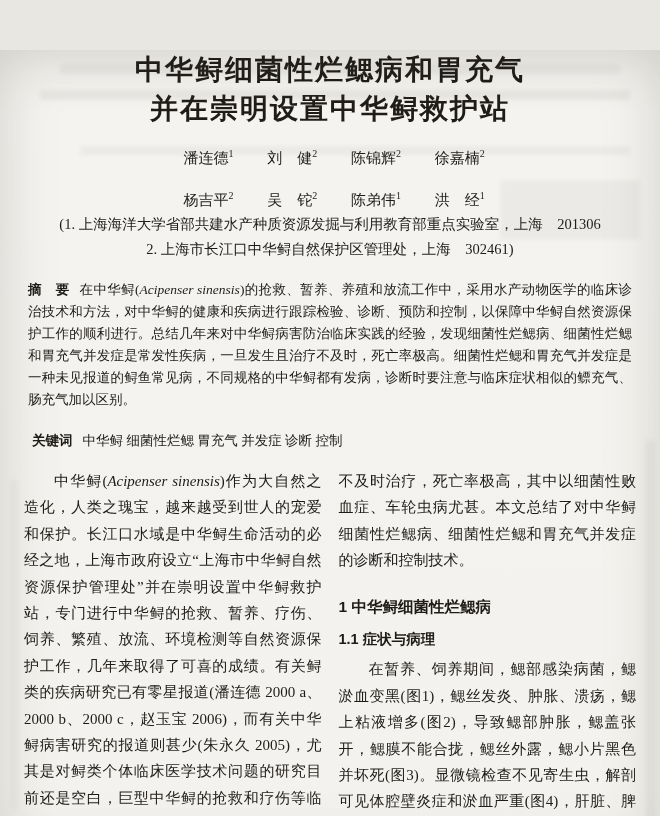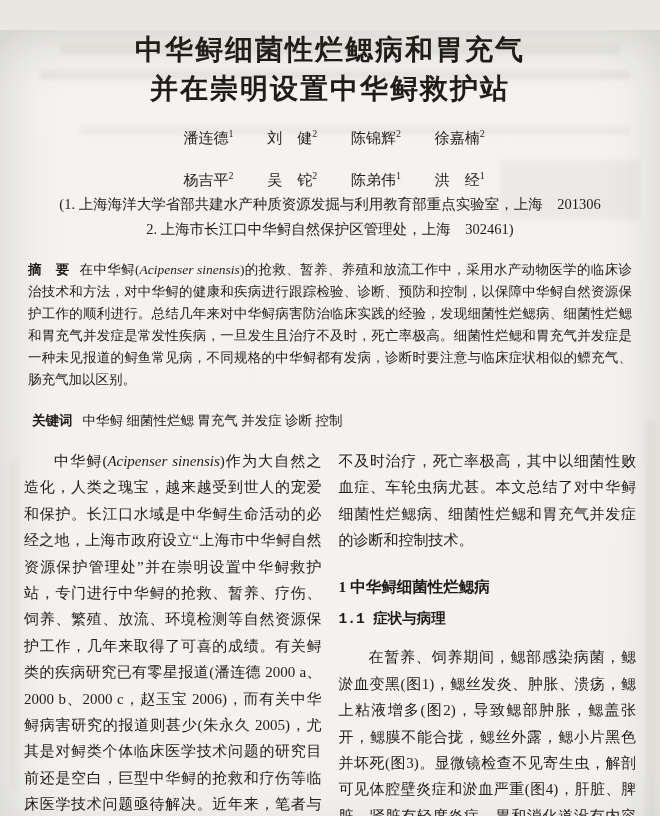--- a/index.html
+++ b/index.html
@@ -20,21 +20,21 @@
   
   .bleed{position:absolute;background:#5a564e;opacity:.055;filter:blur(2px);border-radius:2px;}
   .b1{left:60px;top:14px;width:560px;height:10px;}
   .b2{left:40px;top:40px;width:590px;height:10px;opacity:.07;}
   .b3{left:80px;top:96px;width:550px;height:9px;}
   .b4{left:500px;top:130px;width:140px;height:60px;opacity:.05;}
   .b5{left:10px;top:430px;width:8px;height:330px;opacity:.04;}
   .b6{left:645px;top:390px;width:10px;height:400px;opacity:.05;}
 
   .title{
-    margin:30px 40px 0;
+    margin:50px 40px 0;
     text-align:center;
     font-size:28px;
     line-height:39px;
     font-weight:bold;
     letter-spacing:2px;
   }
   .authors-row{
     text-align:center;
     font-size:15px;
     margin-top:14px;
@@ -72,30 +72,30 @@
   .col{
     flex:1;
     font-size:15px;
     line-height:26.4px;
     text-align:justify;
   }
   .col p{margin:0;}
   .col p.indent{text-indent:2em;}
   i{font-style:italic;}
   .sec-h1{
-    font-family:Liberation Serif, serif;
+    font-family:Liberation Sans, sans-serif;
     font-weight:bold;
     font-size:15.5px;
     margin:20px 0 2px;
   }
   .sec-h2{
-    font-family:Liberation Mono, monospace;
+    font-family:Liberation Sans, sans-serif;
     font-weight:bold;
     font-size:14.5px;
-    margin:6px 0 12px;
+    margin:6px 0 4px;
   }
 </style>
 </head>
 <body>
 
 <div class="page">
 
   <div class="bleed b1"></div>
   <div class="bleed b2"></div>
   <div class="bleed b3"></div>

